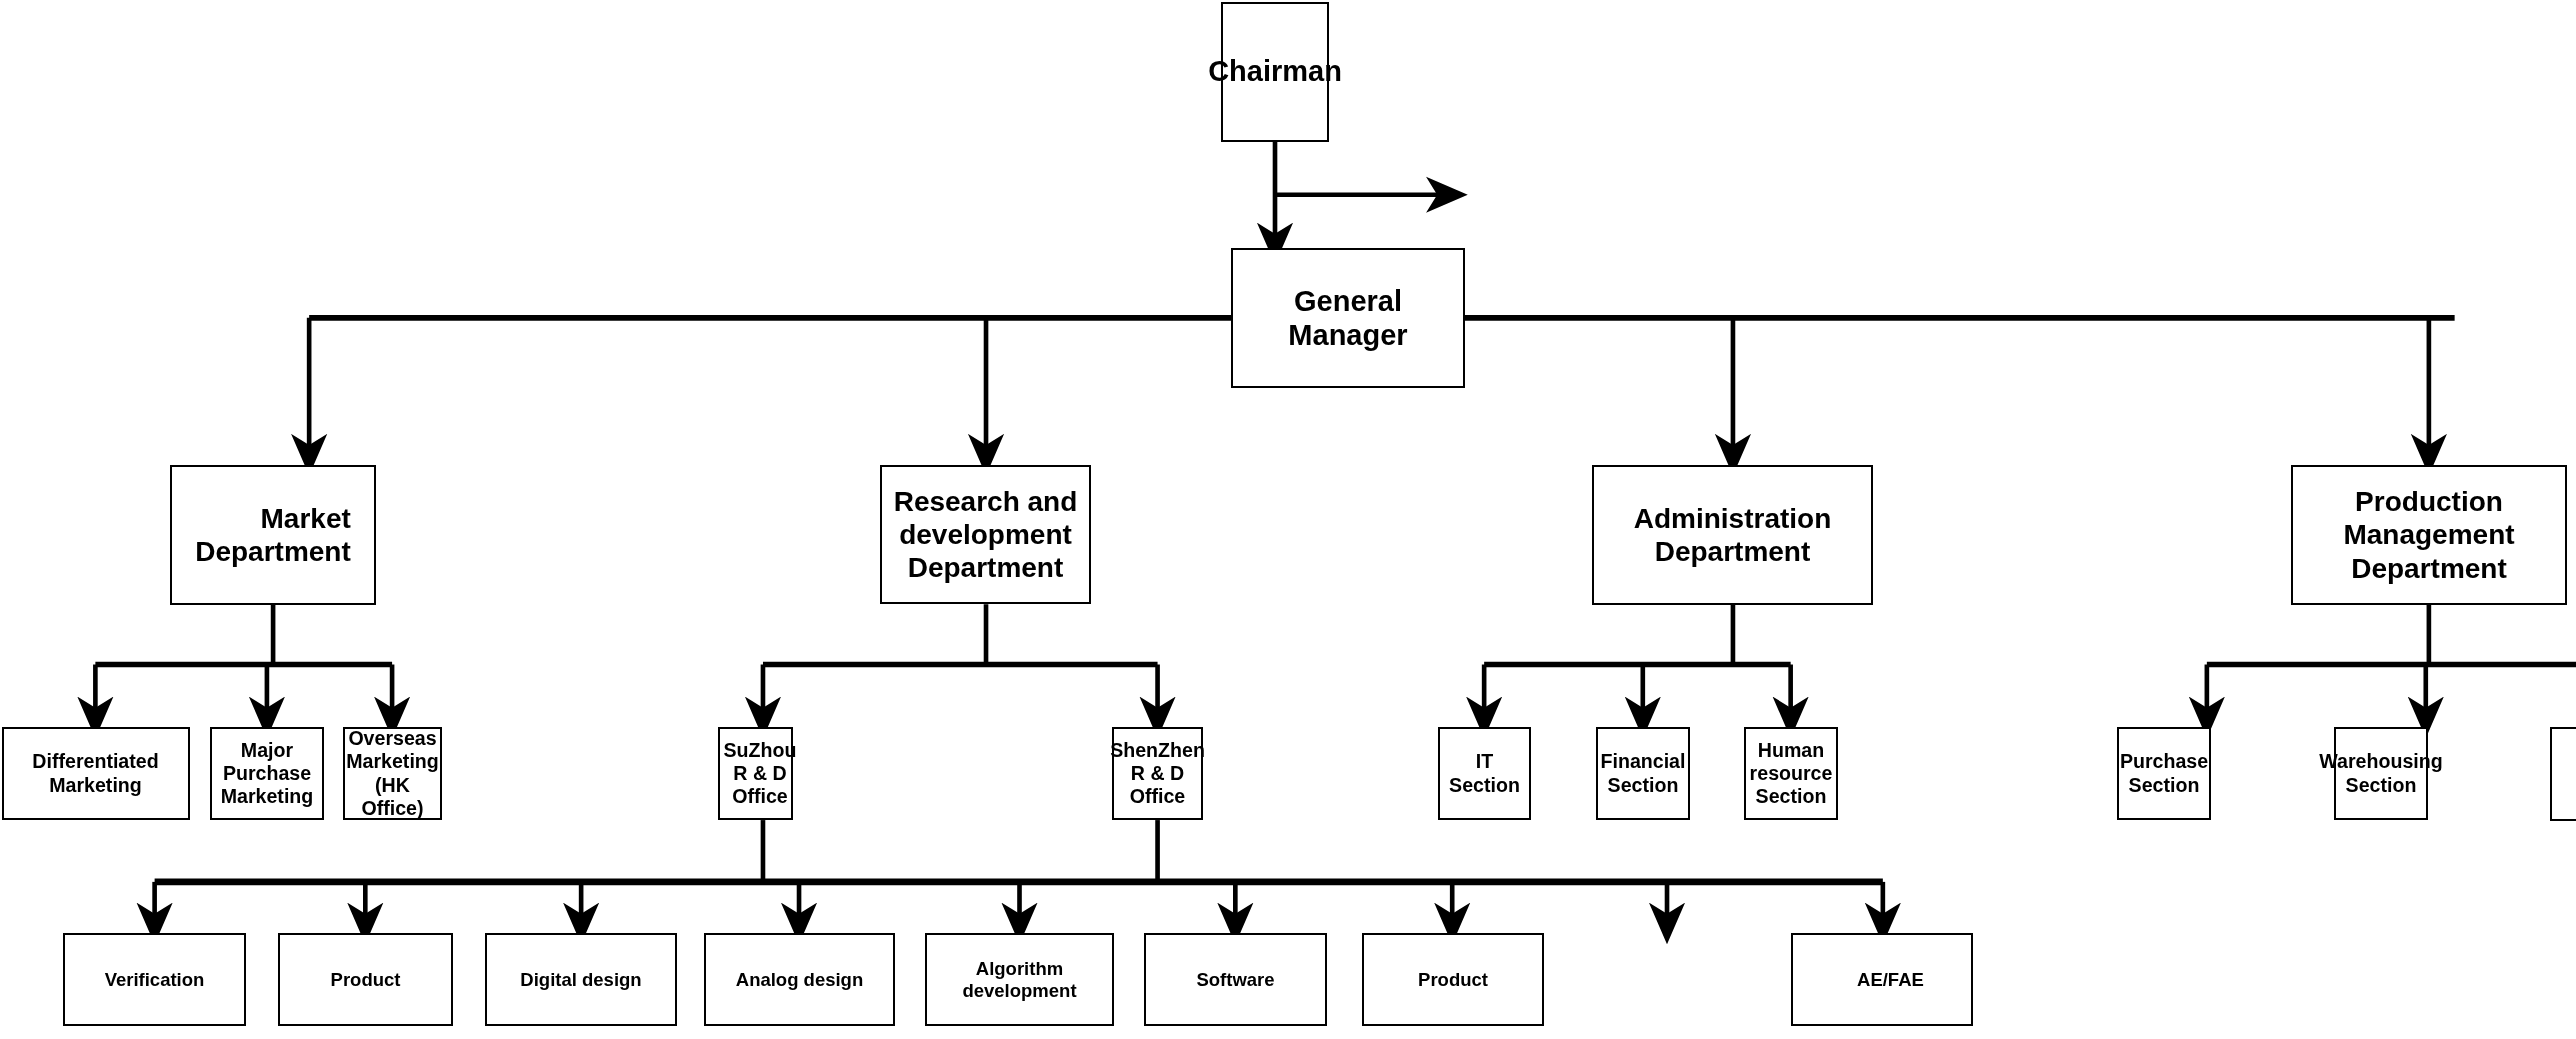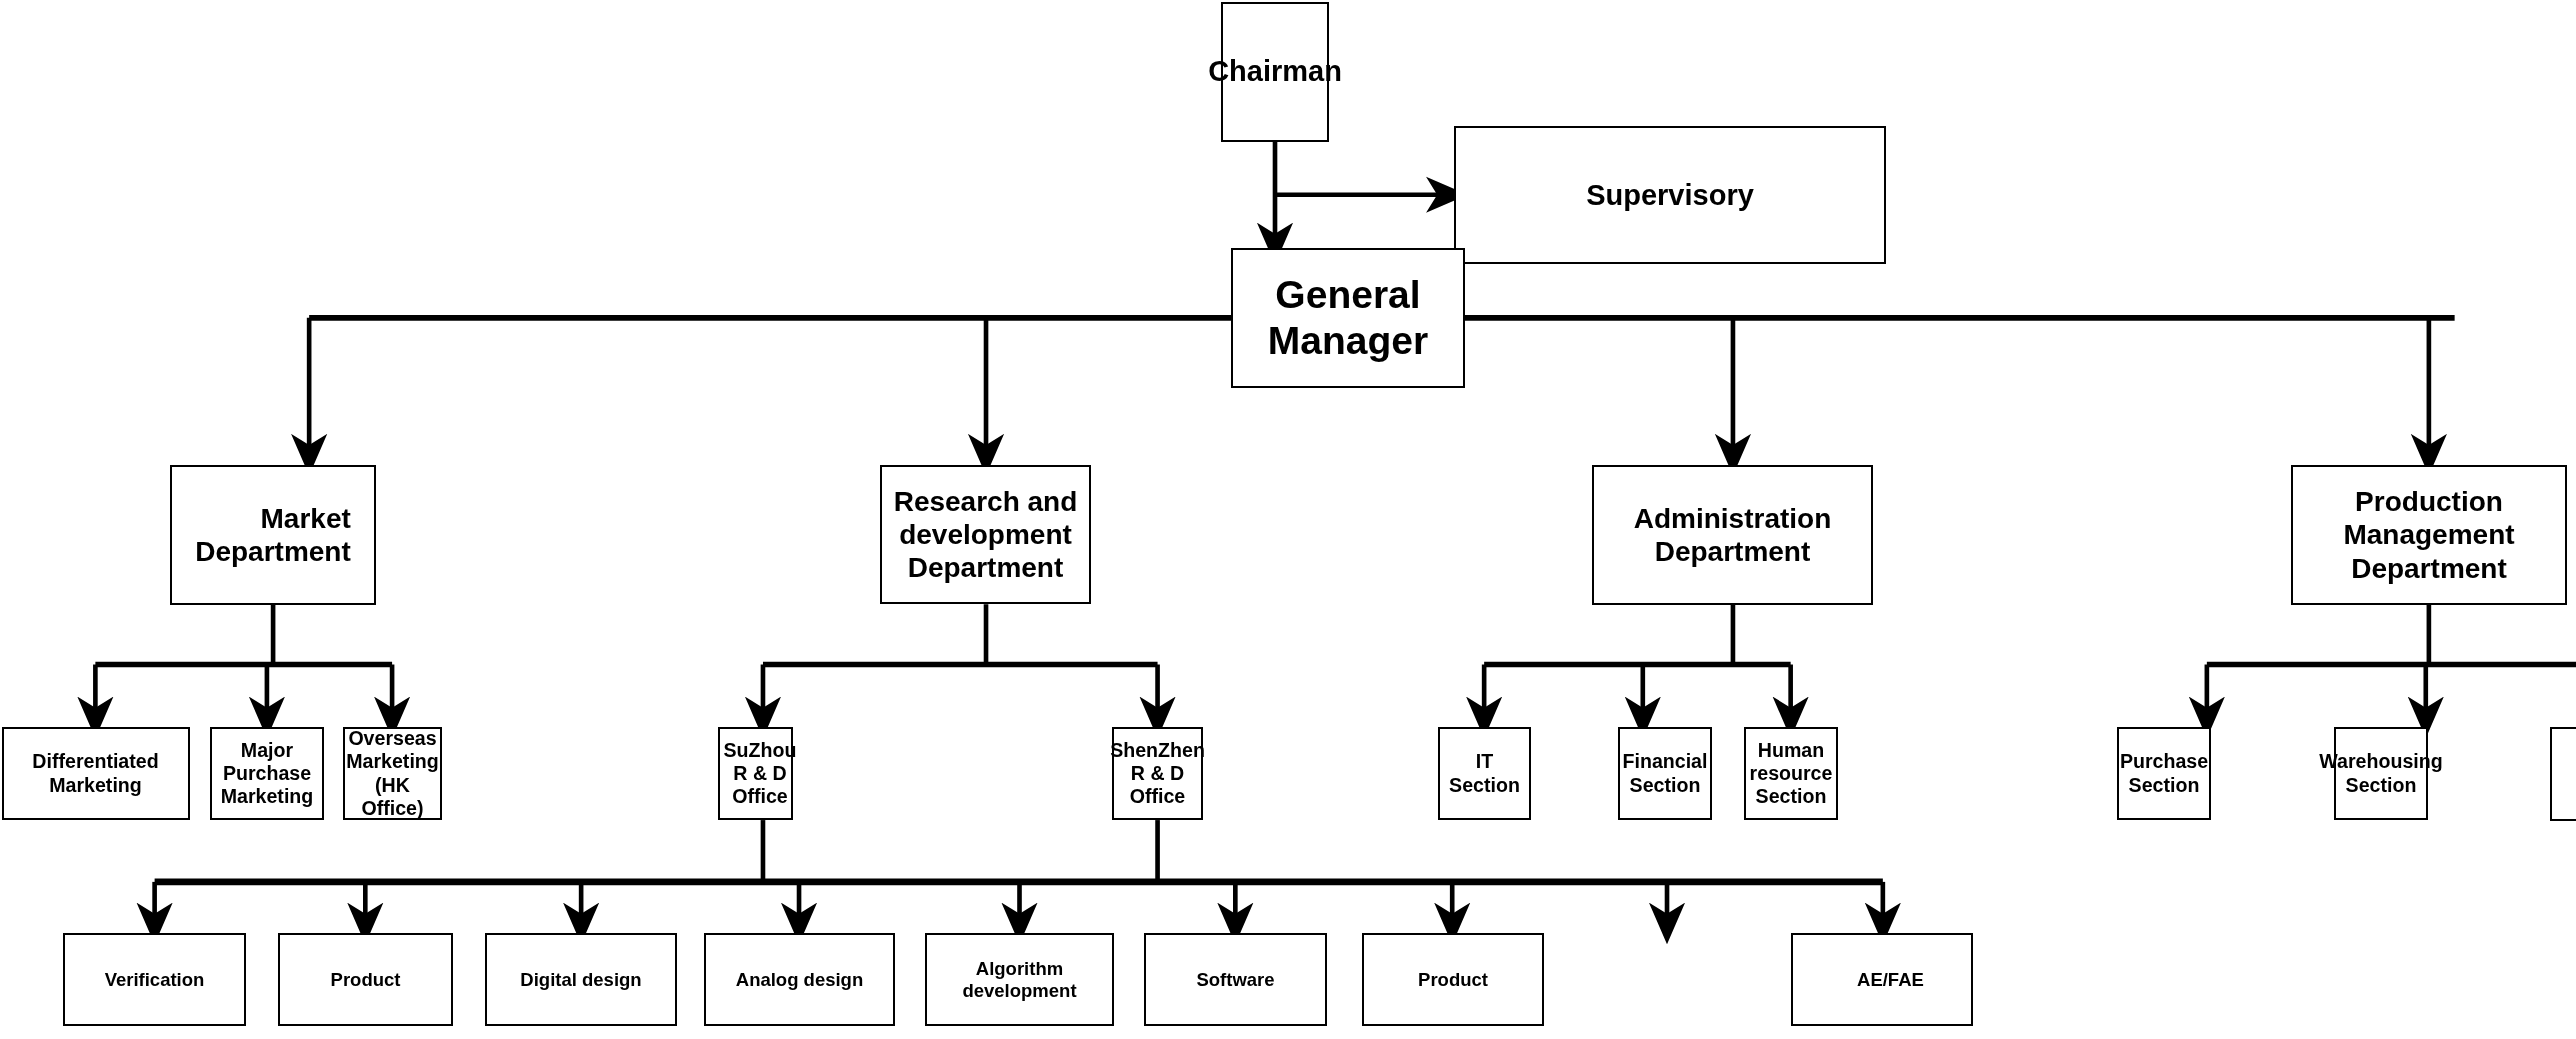--- a/index.html
+++ b/index.html
@@ -32,21 +32,21 @@
     align-items: center;
     justify-content: center;
     text-align: center;
     color: #000000;
     font-weight: bold;
     line-height: 1.18;
     padding: 1px 3.1px;
     white-space: pre-line;
   }
   .lvl-root   { font-size: 29px; }
-  .lvl-gm     { font-size: 39px; }
+  .lvl-gm     { font-size: 29px; }
   .lvl-sup    { font-size: 29px; }
   .lvl-dept   { font-size: 28px; }
   .lvl-sec    { font-size: 19.6px; }
   .lvl-sub    { font-size: 18.5px; }
 </style>
 </head>
 <body>
 
 <div id="chart-root">
   <svg id="connectors" viewBox="0 0 5313 2017" width="2737" height="1039" xmlns="http://www.w3.org/2000/svg">
@@ -100,21 +100,20 @@
       <line x1="1551" y1="1712" x2="1551" y2="1790" marker-end="url(#arrow)"></line>
       <line x1="1979" y1="1712" x2="1979" y2="1790" marker-end="url(#arrow)"></line>
       <line x1="2398" y1="1712" x2="2398" y2="1790" marker-end="url(#arrow)"></line>
       <line x1="2819" y1="1712" x2="2819" y2="1790" marker-end="url(#arrow)"></line>
       <line x1="3236" y1="1712" x2="3236" y2="1790" marker-end="url(#arrow)"></line>
       <line x1="3655" y1="1712" x2="3655" y2="1790" marker-end="url(#arrow)"></line>
     </g>
   </svg>
 
   <div class="node lvl-root" style="left: 1221px; top: 1.5px; width: 108px; height: 140px;">Chairman</div>
-  <div class="node lvl-sup" style="left: 1454px; top: 126px; width: 432px; height: 138px;">Supervisory</div>
   <div class="node lvl-gm" style="left: 1231px; top: 248px; width: 234px; height: 140px;">General
 Manager</div>
 
   <div class="node lvl-dept" style="left: 170px; top: 465px; width: 206px; height: 140px; text-align: right;">Market
 Department</div>
   <div class="node lvl-dept" style="left: 880px; top: 465px; width: 211px; height: 139px;">Research and
 development
 Department</div>
   <div class="node lvl-dept" style="left: 1592px; top: 465px; width: 281px; height: 140px;">Administration
 Department</div>
@@ -130,21 +129,21 @@
 Marketing
 (HK Office)</div>
 
   <div class="node lvl-sec" style="left: 718px; top: 727px; width: 75px; height: 93px; padding-left: 12px;">SuZhou
 R &amp; D Office</div>
   <div class="node lvl-sec" style="left: 1112px; top: 727px; width: 91px; height: 93px;">ShenZhen
 R &amp; D Office</div>
 
   <div class="node lvl-sec" style="left: 1438px; top: 727px; width: 93px; height: 93px;">IT
 Section</div>
-  <div class="node lvl-sec" style="left: 1596px; top: 727px; width: 94px; height: 93px; margin-left: 22px;">Financial
+  <div class="node lvl-sec" style="left: 1596px; top: 727px; width: 94px; height: 93px;">Financial
 Section</div>
   <div class="node lvl-sec" style="left: 1744px; top: 727px; width: 94px; height: 93px;">Human
 resource
 Section</div>
 
   <div class="node lvl-sec" style="left: 2117px; top: 727px; width: 94px; height: 93px;">Purchase
 Section</div>
   <div class="node lvl-sec" style="left: 2334px; top: 727px; width: 94px; height: 93px;">Warehousing
 Section</div>
   <div class="node lvl-sec" style="left: 2550px; top: 727px; width: 185px; height: 94px;">Order

